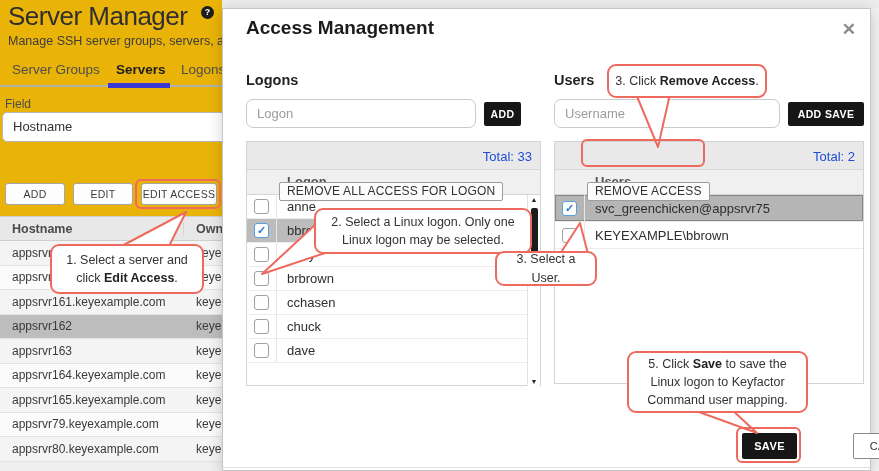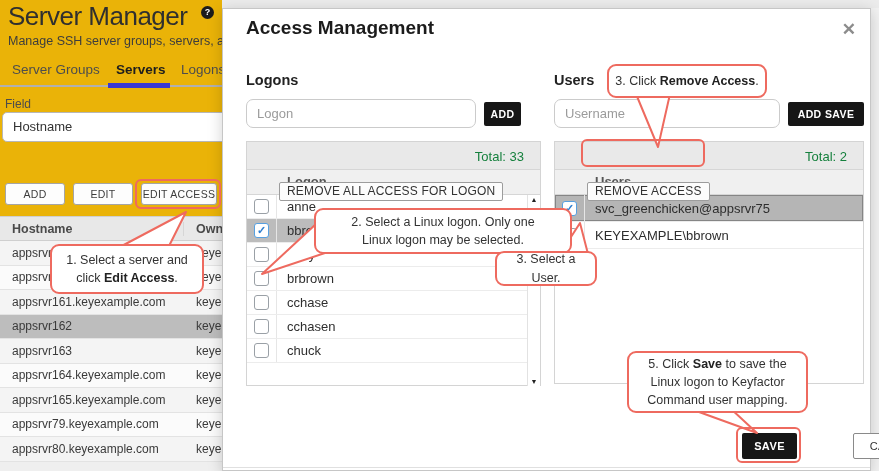--- a/index.html
+++ b/index.html
@@ -49,21 +49,21 @@
   .btn-dark { position:absolute; top:93px; height:24px; background:#161616; color:#fff; border:none;
     font-size:10.5px; font-weight:bold; letter-spacing:.4px; text-align:center; border-radius:2px;
     font-family:"Liberation Sans",sans-serif; cursor:pointer; }
   .mtable { position:absolute; top:132px; border:1px solid #d4d4d4; background:#fff; }
   .t-logons { left:23px;  width:295px; height:245px; }
   .t-users  { left:331px; width:310px; height:243px; }
   .strip { position:relative; height:28px; background:#e9e9e9; border-bottom:1px solid #d6d6d6; }
   .btn-strip { position:absolute; left:32px; top:4px; height:19px; background:#fcfcfc; border:1px solid #9c9c9c;
     border-radius:2px; font-size:12px; color:#333; padding:0 7px; line-height:17px; letter-spacing:.2px;
     font-family:"Liberation Sans",sans-serif; cursor:pointer;margin-top:36px; }
-  .total { position:absolute; right:16px; top:7px; font-size:13px; color:#15803d; }
+  .total { position:absolute; right:8px; top:7px; font-size:13px; color:#1d4ed8; }
   .colhead { height:25px; background:#f0f0f0; border-bottom:1px solid #d6d6d6; font-size:13px; font-weight:bold;
     color:#555; line-height:24px; padding-left:40px; }
   .lrow,.urow { display:flex; align-items:center; background:#fff; border-bottom:1px solid #ececec; }
   .lrow { height:24px; } .urow { height:27px; }
   .lrow.sel { background:#bcbcbc; } 
   .urow.sel { background:#b5b5b5; box-shadow:inset 0 0 0 1px #858585; }
   .cbwrap { width:30px; display:flex; justify-content:center; align-self:stretch; align-items:center;
     border-right:1px solid #e6e6e6; }
   .cb { width:15px; height:15px; border:1.5px solid #9aa0a6; border-radius:3px; background:#fff;
     font-size:11px; line-height:12px; text-align:center; color:#2f7fd0; }
@@ -81,21 +81,21 @@
     font-family:Liberation Sans, sans-serif; cursor:pointer;margin-left:48px; }
   .modal-footline { position:absolute; left:0; top:458px; width:100%; border-top:1px solid #e0e0e0; }
 
   
   #tails { position:absolute; left:0; top:0; width:879px; height:471px; pointer-events:none; z-index:20; }
   .callout { position:absolute; z-index:21; background:#fff; border:2px solid #ee6a5f; border-radius:9px;
     font-size:12.5px; color:#333; text-align:center; line-height:1.45; display:flex; flex-direction:column;
     justify-content:center; padding:2px 6px; pointer-events:none; }
   .callout b { font-weight:bold; color:#222; }
   .c1 { left:50px;  top:244px; width:154px; height:50px; }
-  .c2 { left:314px; top:208px; width:258px; height:46px; }
+  .c2 { left:314px; top:208px; width:218px; height:46px; }
   .c3 { left:495px; top:251px; width:102px; height:35px; font-size:12.5px; }
   .c4 { left:607px; top:64px;  width:160px; height:34px; }
   .c5 { left:627px; top:351px; width:181px; height:62px; }
   .hl { position:absolute; z-index:22; border:2px solid #ee6a5f; border-radius:6px; background:transparent; pointer-events:none; }
   .hl1 { left:135px; top:179px; width:86px;  height:30px; }
   .hl2 { left:581px; top:139px; width:124px; height:28px; }
   .hl3 { left:736px; top:427px; width:65px;  height:36px; }
 </style>
 </head>
 <body>
@@ -200,33 +200,33 @@
           <div class="lrow">
             <span class="cbwrap">
               <span class="cb"></span>
             </span>
             <span class="lname">brbrown</span>
           </div>
           <div class="lrow">
             <span class="cbwrap">
               <span class="cb"></span>
             </span>
-            <span class="lname">cchase</span>
-          </div>
-          <div class="lrow">
-            <span class="cbwrap">
-              <span class="cb"></span>
-            </span>
             <span class="lname">cchasen</span>
           </div>
           <div class="lrow">
             <span class="cbwrap">
               <span class="cb"></span>
             </span>
             <span class="lname">chuck</span>
+          </div>
+          <div class="lrow">
+            <span class="cbwrap">
+              <span class="cb"></span>
+            </span>
+            <span class="lname">dave</span>
           </div>
         </div>
       <div class="sbar">
         <div class="sb-up">▲</div>
         <div class="sb-thumb"></div>
         <div class="sb-dn">▼</div>
       </div>
     </div>
 
     <div class="sec-head" style="left:331px">Users</div>

